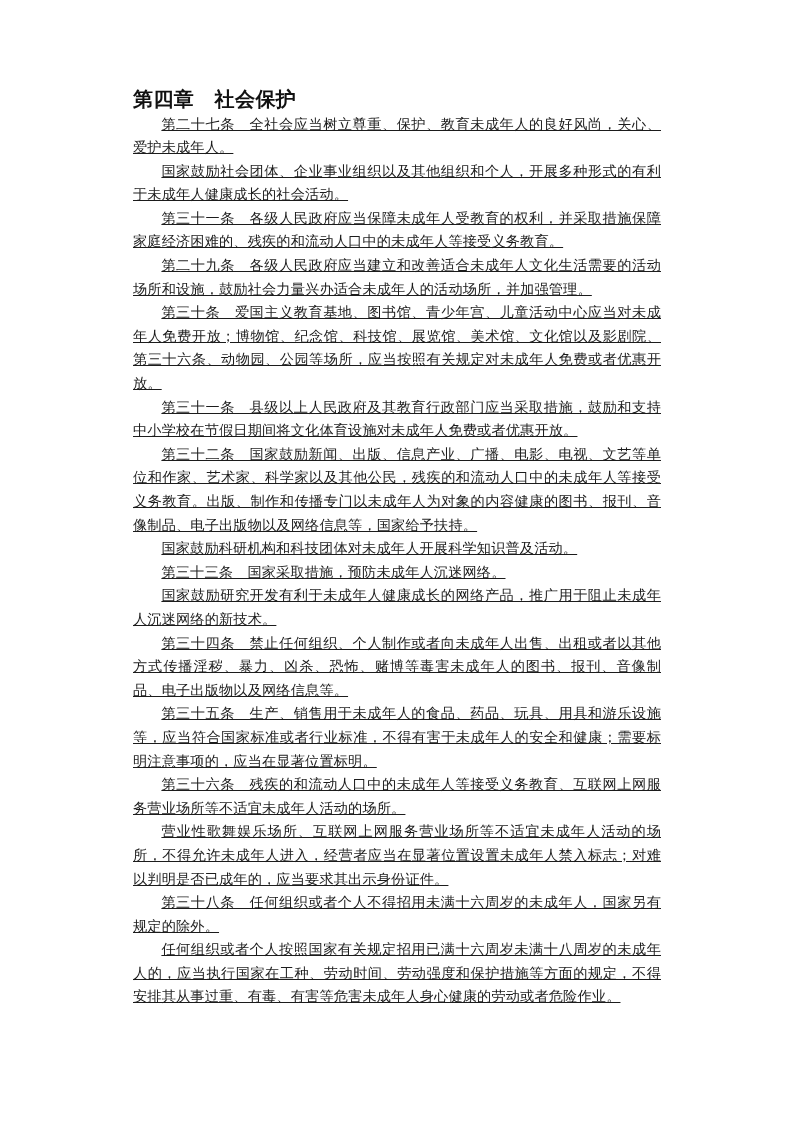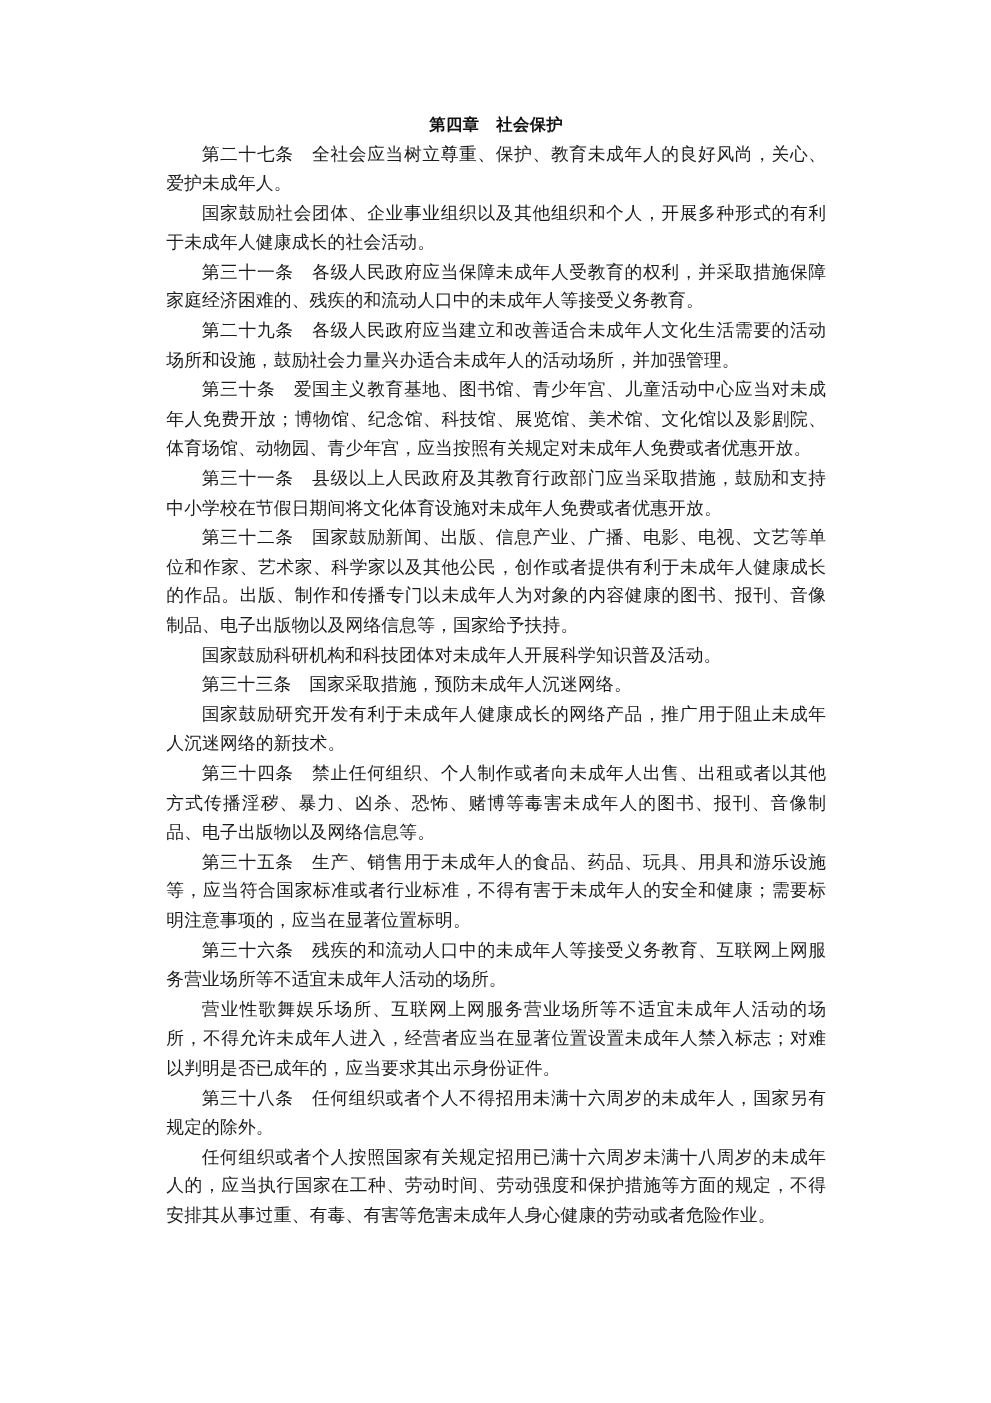--- a/index.html
+++ b/index.html
@@ -22,54 +22,55 @@
     background: #ffffff;
     box-sizing: border-box;
   }
   .content {
     position: absolute;
     left: 133px;
     top: 88px;
     width: 528px;
   }
   .chapter-heading {
-    text-align: center;
+    text-align: left;
     font-weight: bold;
-    font-size: 13px;
+    font-size: 20px;
     line-height: 23.5px;
     letter-spacing: 0.4px;
     margin: 0 0 1px 0;
     color: #111111;
   }
   .para {
     font-size: 14.2px;
     line-height: 23.6px;
     text-align: justify;
     text-justify: inter-ideograph;
     text-indent: 2em;
     margin: 0;
     color: #1c1c1c;
     letter-spacing: 0.15px;
     word-break: break-all;
+    text-decoration: underline;
   }
 </style>
 </head>
 <body>
 
 <div class="page">
   <div class="content">
     <h1 class="chapter-heading">第四章　社会保护</h1>
     <div id="paragraph-list">
         <p class="para">第二十七条　全社会应当树立尊重、保护、教育未成年人的良好风尚，关心、爱护未成年人。</p>
         <p class="para">国家鼓励社会团体、企业事业组织以及其他组织和个人，开展多种形式的有利于未成年人健康成长的社会活动。</p>
         <p class="para">第三十一条　各级人民政府应当保障未成年人受教育的权利，并采取措施保障家庭经济困难的、残疾的和流动人口中的未成年人等接受义务教育。</p>
         <p class="para">第二十九条　各级人民政府应当建立和改善适合未成年人文化生活需要的活动场所和设施，鼓励社会力量兴办适合未成年人的活动场所，并加强管理。</p>
-        <p class="para">第三十条　爱国主义教育基地、图书馆、青少年宫、儿童活动中心应当对未成年人免费开放；博物馆、纪念馆、科技馆、展览馆、美术馆、文化馆以及影剧院、体育场馆、动物园、青少年宫，应当按照有关规定对未成年人免费或者优惠开放。</p>
+        <p class="para">第三十条　爱国主义教育基地、图书馆、青少年宫、儿童活动中心应当对未成年人免费开放；博物馆、纪念馆、科技馆、展览馆、美术馆、文化馆以及影剧院、第三十六条、动物园、公园等场所，应当按照有关规定对未成年人免费或者优惠开放。</p>
         <p class="para">第三十一条　县级以上人民政府及其教育行政部门应当采取措施，鼓励和支持中小学校在节假日期间将文化体育设施对未成年人免费或者优惠开放。</p>
-        <p class="para">第三十二条　国家鼓励新闻、出版、信息产业、广播、电影、电视、文艺等单位和作家、艺术家、科学家以及其他公民，创作或者提供有利于未成年人健康成长的作品。出版、制作和传播专门以未成年人为对象的内容健康的图书、报刊、音像制品、电子出版物以及网络信息等，国家给予扶持。</p>
+        <p class="para">第三十二条　国家鼓励新闻、出版、信息产业、广播、电影、电视、文艺等单位和作家、艺术家、科学家以及其他公民，残疾的和流动人口中的未成年人等接受义务教育。出版、制作和传播专门以未成年人为对象的内容健康的图书、报刊、音像制品、电子出版物以及网络信息等，国家给予扶持。</p>
         <p class="para">国家鼓励科研机构和科技团体对未成年人开展科学知识普及活动。</p>
         <p class="para">第三十三条　国家采取措施，预防未成年人沉迷网络。</p>
         <p class="para">国家鼓励研究开发有利于未成年人健康成长的网络产品，推广用于阻止未成年人沉迷网络的新技术。</p>
         <p class="para">第三十四条　禁止任何组织、个人制作或者向未成年人出售、出租或者以其他方式传播淫秽、暴力、凶杀、恐怖、赌博等毒害未成年人的图书、报刊、音像制品、电子出版物以及网络信息等。</p>
         <p class="para">第三十五条　生产、销售用于未成年人的食品、药品、玩具、用具和游乐设施等，应当符合国家标准或者行业标准，不得有害于未成年人的安全和健康；需要标明注意事项的，应当在显著位置标明。</p>
         <p class="para">第三十六条　残疾的和流动人口中的未成年人等接受义务教育、互联网上网服务营业场所等不适宜未成年人活动的场所。</p>
         <p class="para">营业性歌舞娱乐场所、互联网上网服务营业场所等不适宜未成年人活动的场所，不得允许未成年人进入，经营者应当在显著位置设置未成年人禁入标志；对难以判明是否已成年的，应当要求其出示身份证件。</p>
         <p class="para">第三十八条　任何组织或者个人不得招用未满十六周岁的未成年人，国家另有规定的除外。</p>
         <p class="para">任何组织或者个人按照国家有关规定招用已满十六周岁未满十八周岁的未成年人的，应当执行国家在工种、劳动时间、劳动强度和保护措施等方面的规定，不得安排其从事过重、有毒、有害等危害未成年人身心健康的劳动或者危险作业。</p>
       </div>

